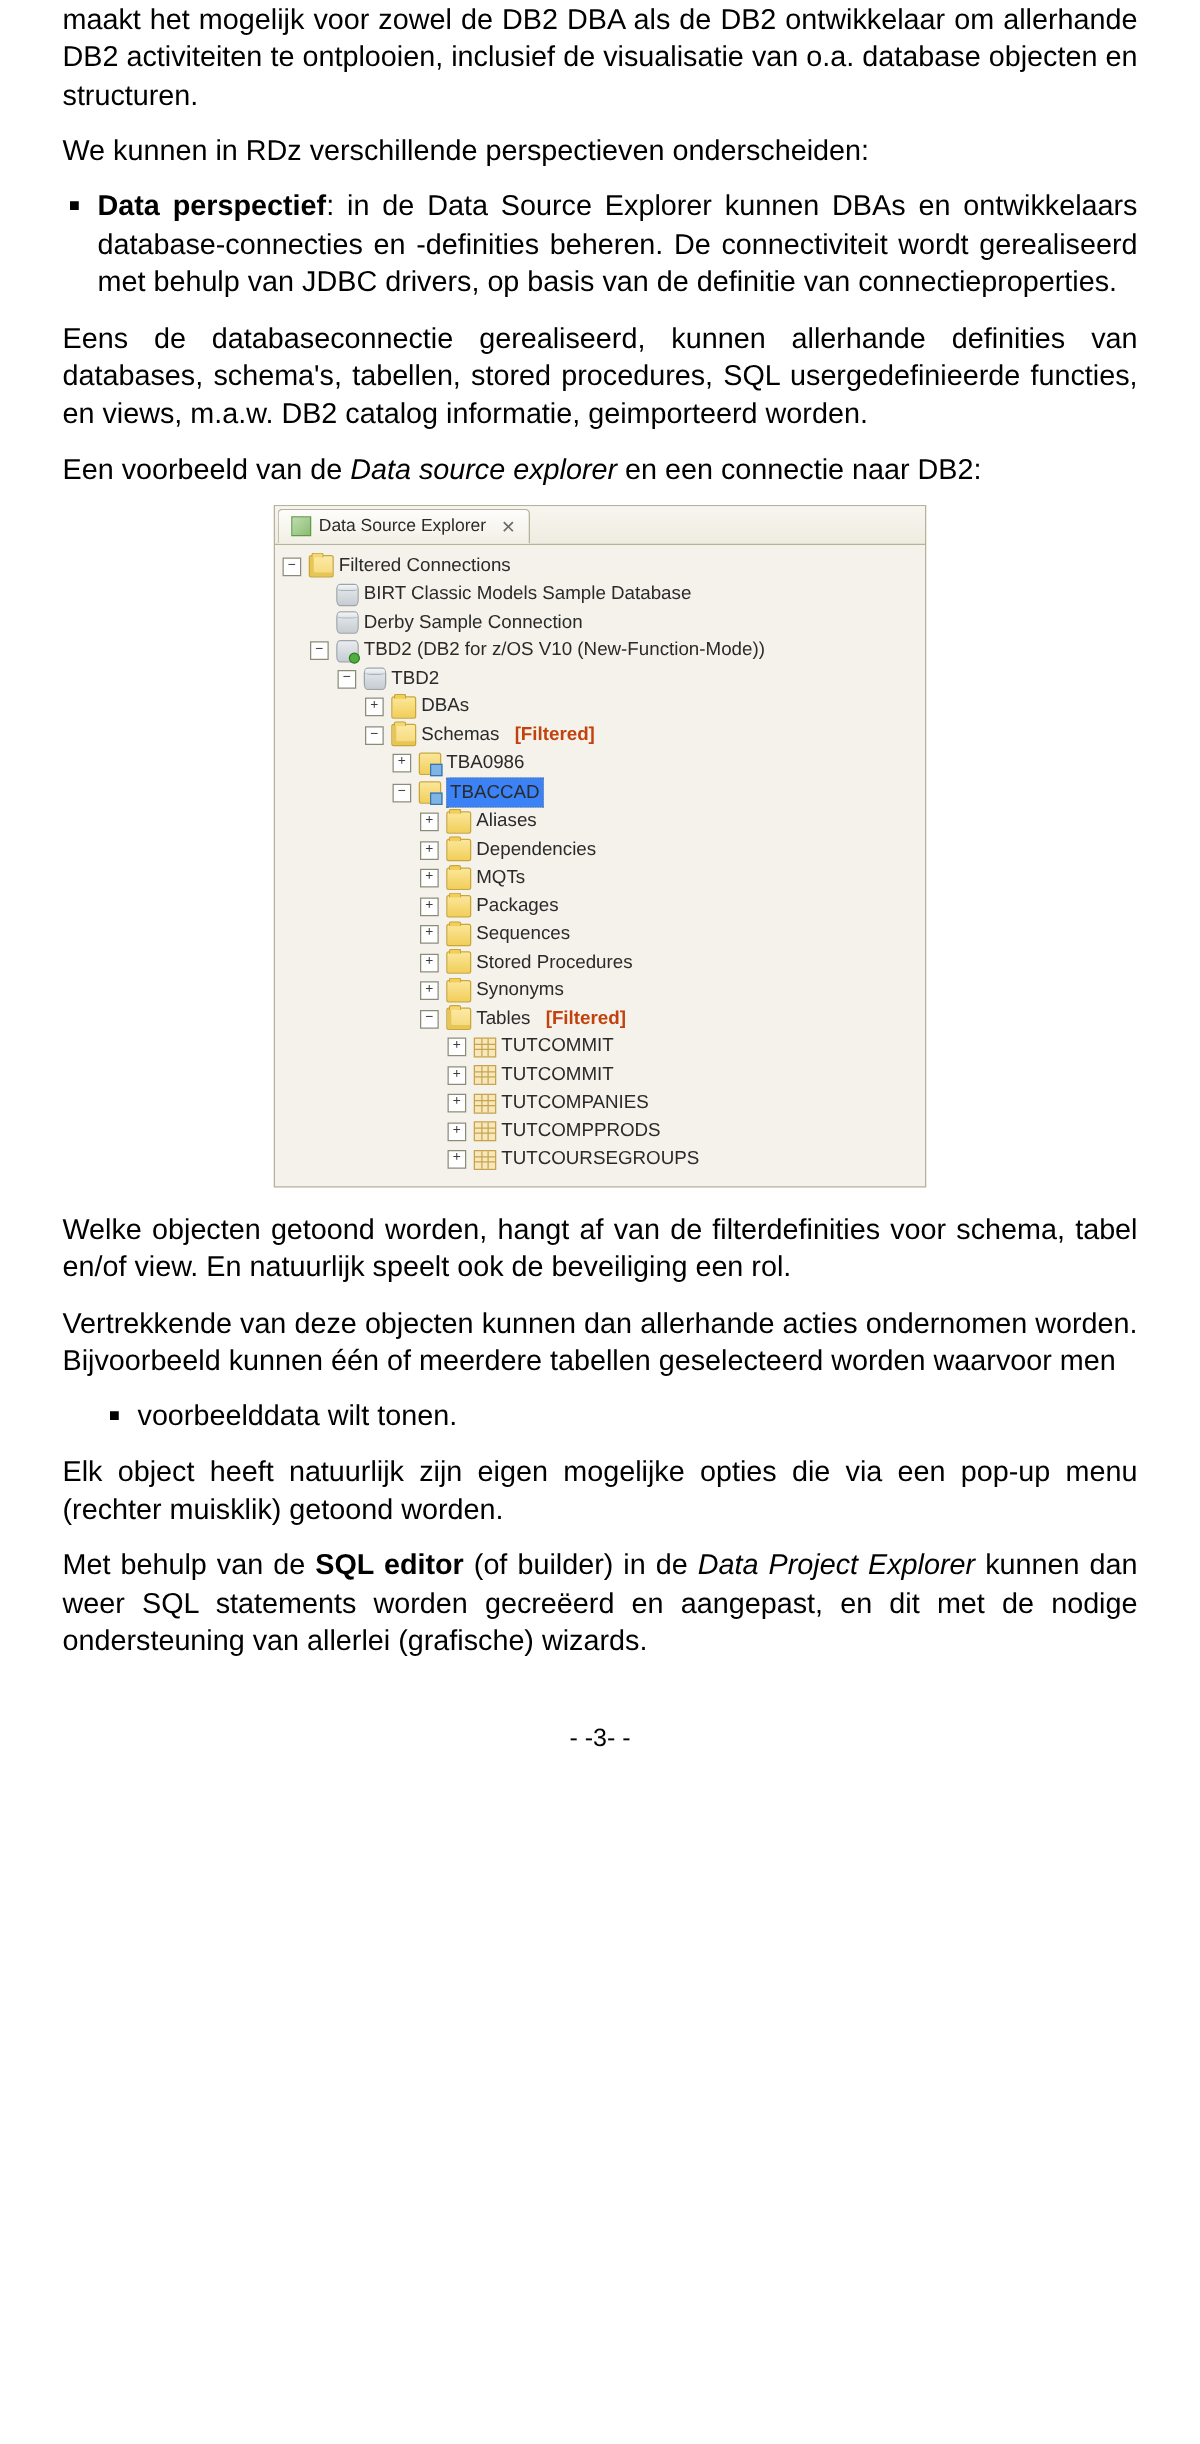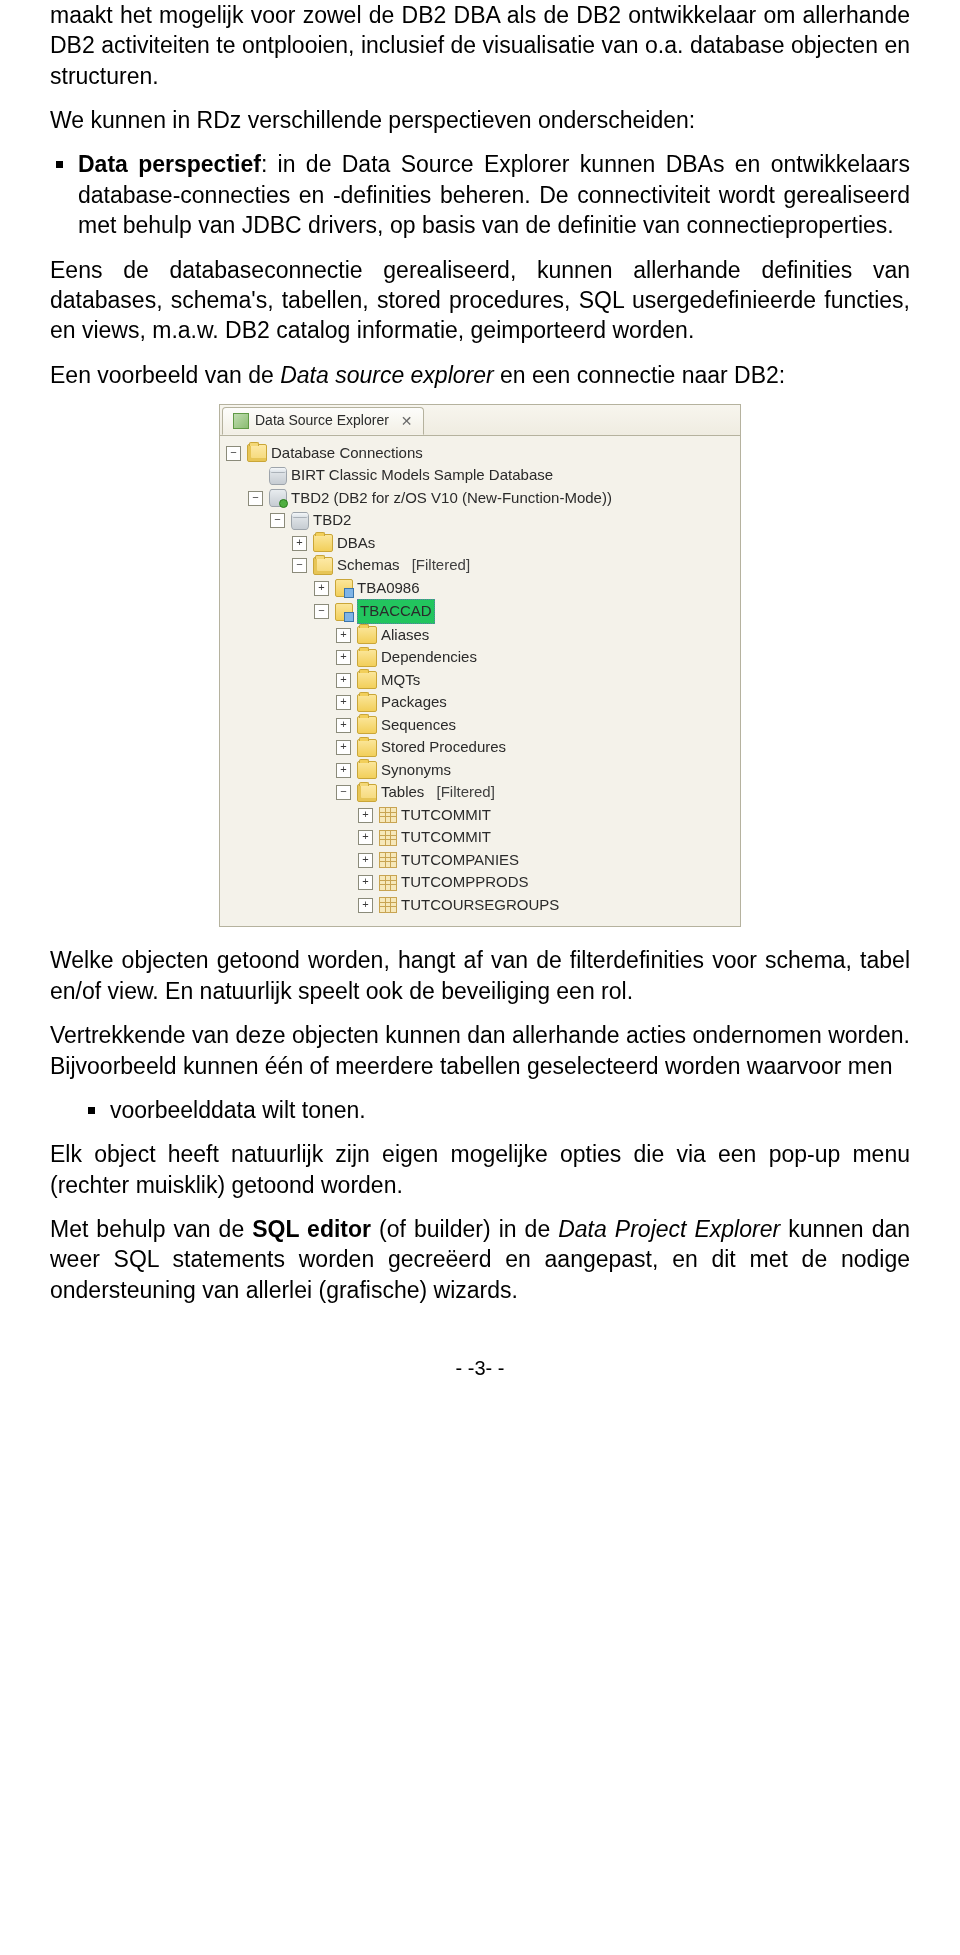--- a/index.html
+++ b/index.html
@@ -62,22 +62,22 @@
       background:#4fae3f;border:1px solid #2a7d1c;}
   .ico.schema{width:16px;height:16px;background:linear-gradient(#fbe69a,#f2cf5a);border:1px solid #caa637;border-radius:2px;}
   .ico.schema::after{content:"";position:absolute;right:-2px;bottom:-2px;width:8px;height:8px;
       background:#7fb4e6;border:1px solid #3a74aa;}
   .ico.table{width:16px;height:14px;border:1px solid #c8a452;background:#f6e8ba;}
   .ico.table::before{content:"";position:absolute;left:0;right:0;top:4px;height:1px;background:#c8a452;
       box-shadow:0 4px 0 #c8a452;}
   .ico.table::after{content:"";position:absolute;top:0;bottom:0;left:5px;width:1px;background:#c8a452;
       box-shadow:5px 0 0 #c8a452;}
   .ico.cube{width:14px;height:14px;background:linear-gradient(135deg,#c0dcb0,#8bbd73);border:1px solid #5f9a45;}
-  .sel{background:#22c55e;border:1px dotted #5a7bab;padding:0 2px;text-align:center;}
-  .faded{color:#404040;}
+  .sel{background:#3b82f6;border:1px dotted #5a7bab;padding:0 2px;text-align:center;}
+  .faded{color:#c2410c;font-weight:bold;}
   .footer{text-align:center;font-size:20px;margin-top:50px;}
 </style>
 </head>
 <body>
 
 <p>maakt het mogelijk voor zowel de DB2 DBA als de DB2 ontwikkelaar om allerhande DB2 activiteiten te ontplooien, inclusief de visualisatie van o.a. database objecten en structuren.</p>
 <p>We kunnen in RDz verschillende perspectieven onderscheiden:</p>
 
 <ul class="bullets">
   <li>
@@ -97,30 +97,36 @@
         <span class="ico cube"></span>
         <span>Data Source Explorer</span>
         <span class="dse-x">✕</span>
       </div>
     </div>
     <div class="dse-tree">
 
       <div class="row">
         <span class="pm">−</span>
         <span class="ico folder-open"></span>
-        <span>Database Connections</span>
+        <span>Filtered Connections</span>
       </div>
 
       <div class="row">
         <span class="ind"></span>
         <span class="pm blank"></span>
         <span class="ico db"></span>
         <span>BIRT Classic Models Sample Database</span>
       </div>
 
+      <div class="row">
+        <span class="ind"></span>
+        <span class="pm blank"></span>
+        <span class="ico db"></span>
+        <span>Derby Sample Connection</span>
+      </div>
 
       <div class="row">
         <span class="ind"></span>
         <span class="pm">−</span>
         <span class="ico db-on"></span>
         <span>TBD2 (DB2 for z/OS V10 (New-Function-Mode))</span>
       </div>
 
       <div class="row">
         <span class="ind"></span>

